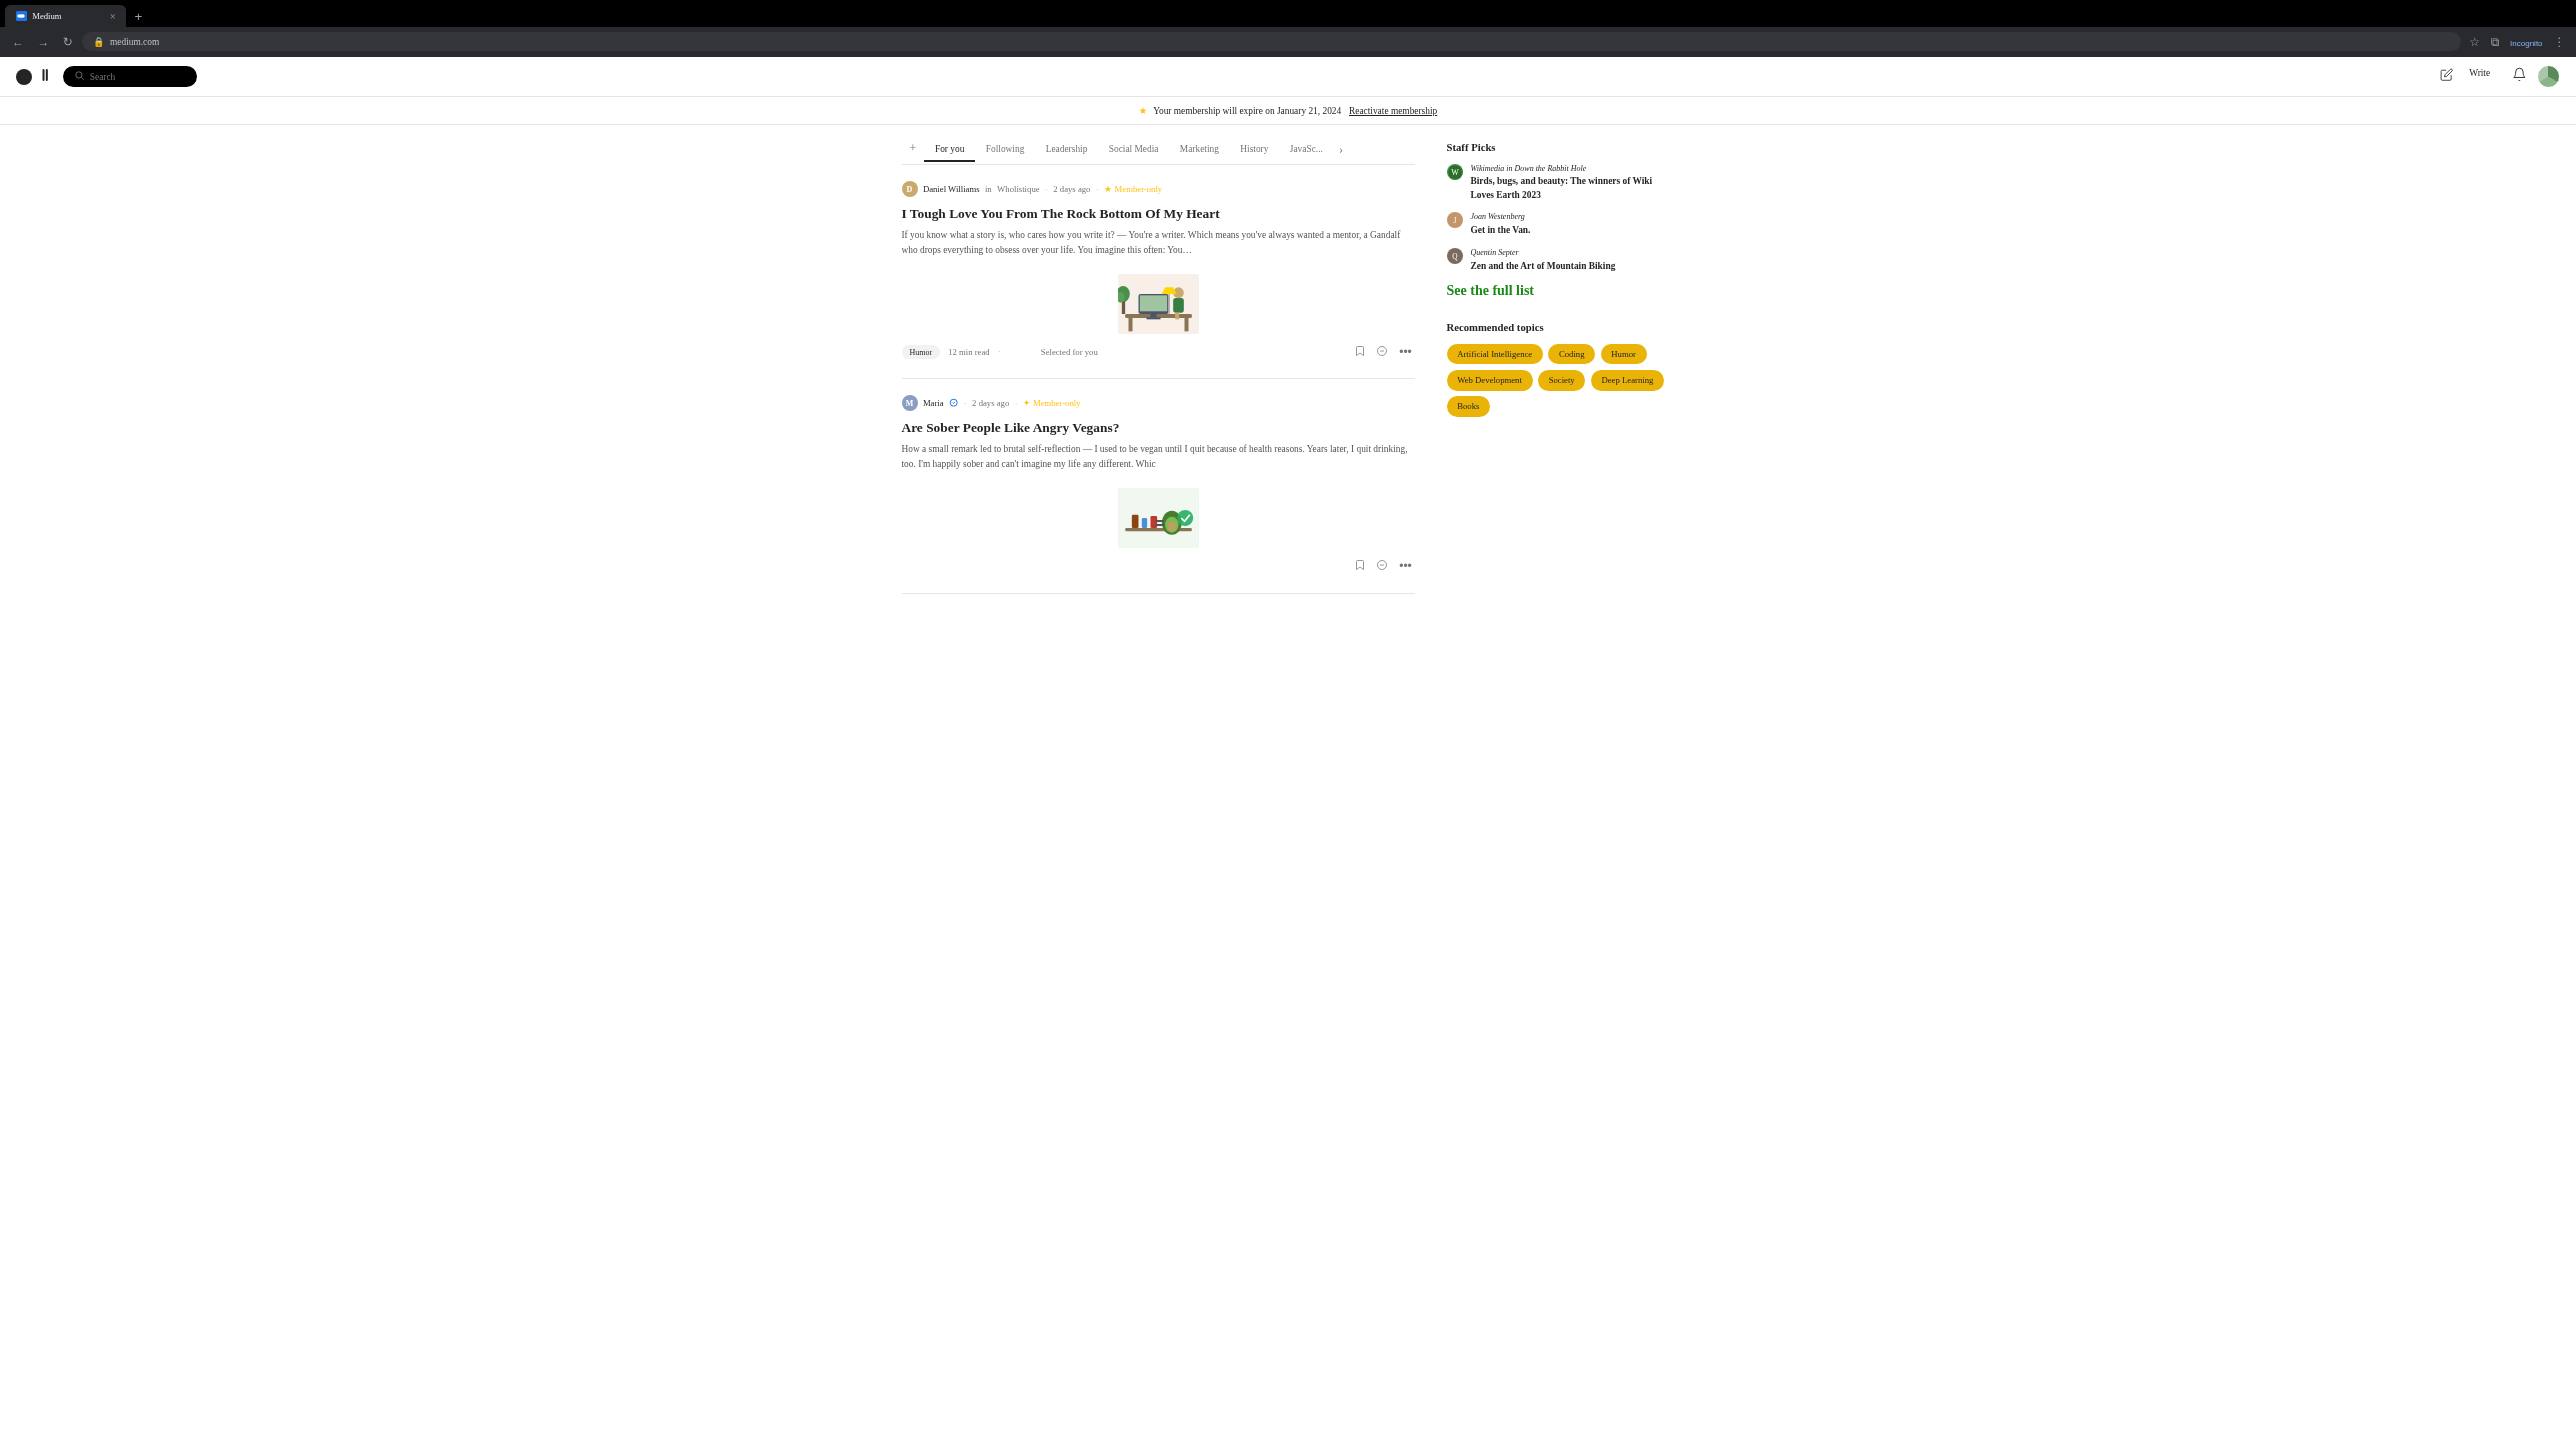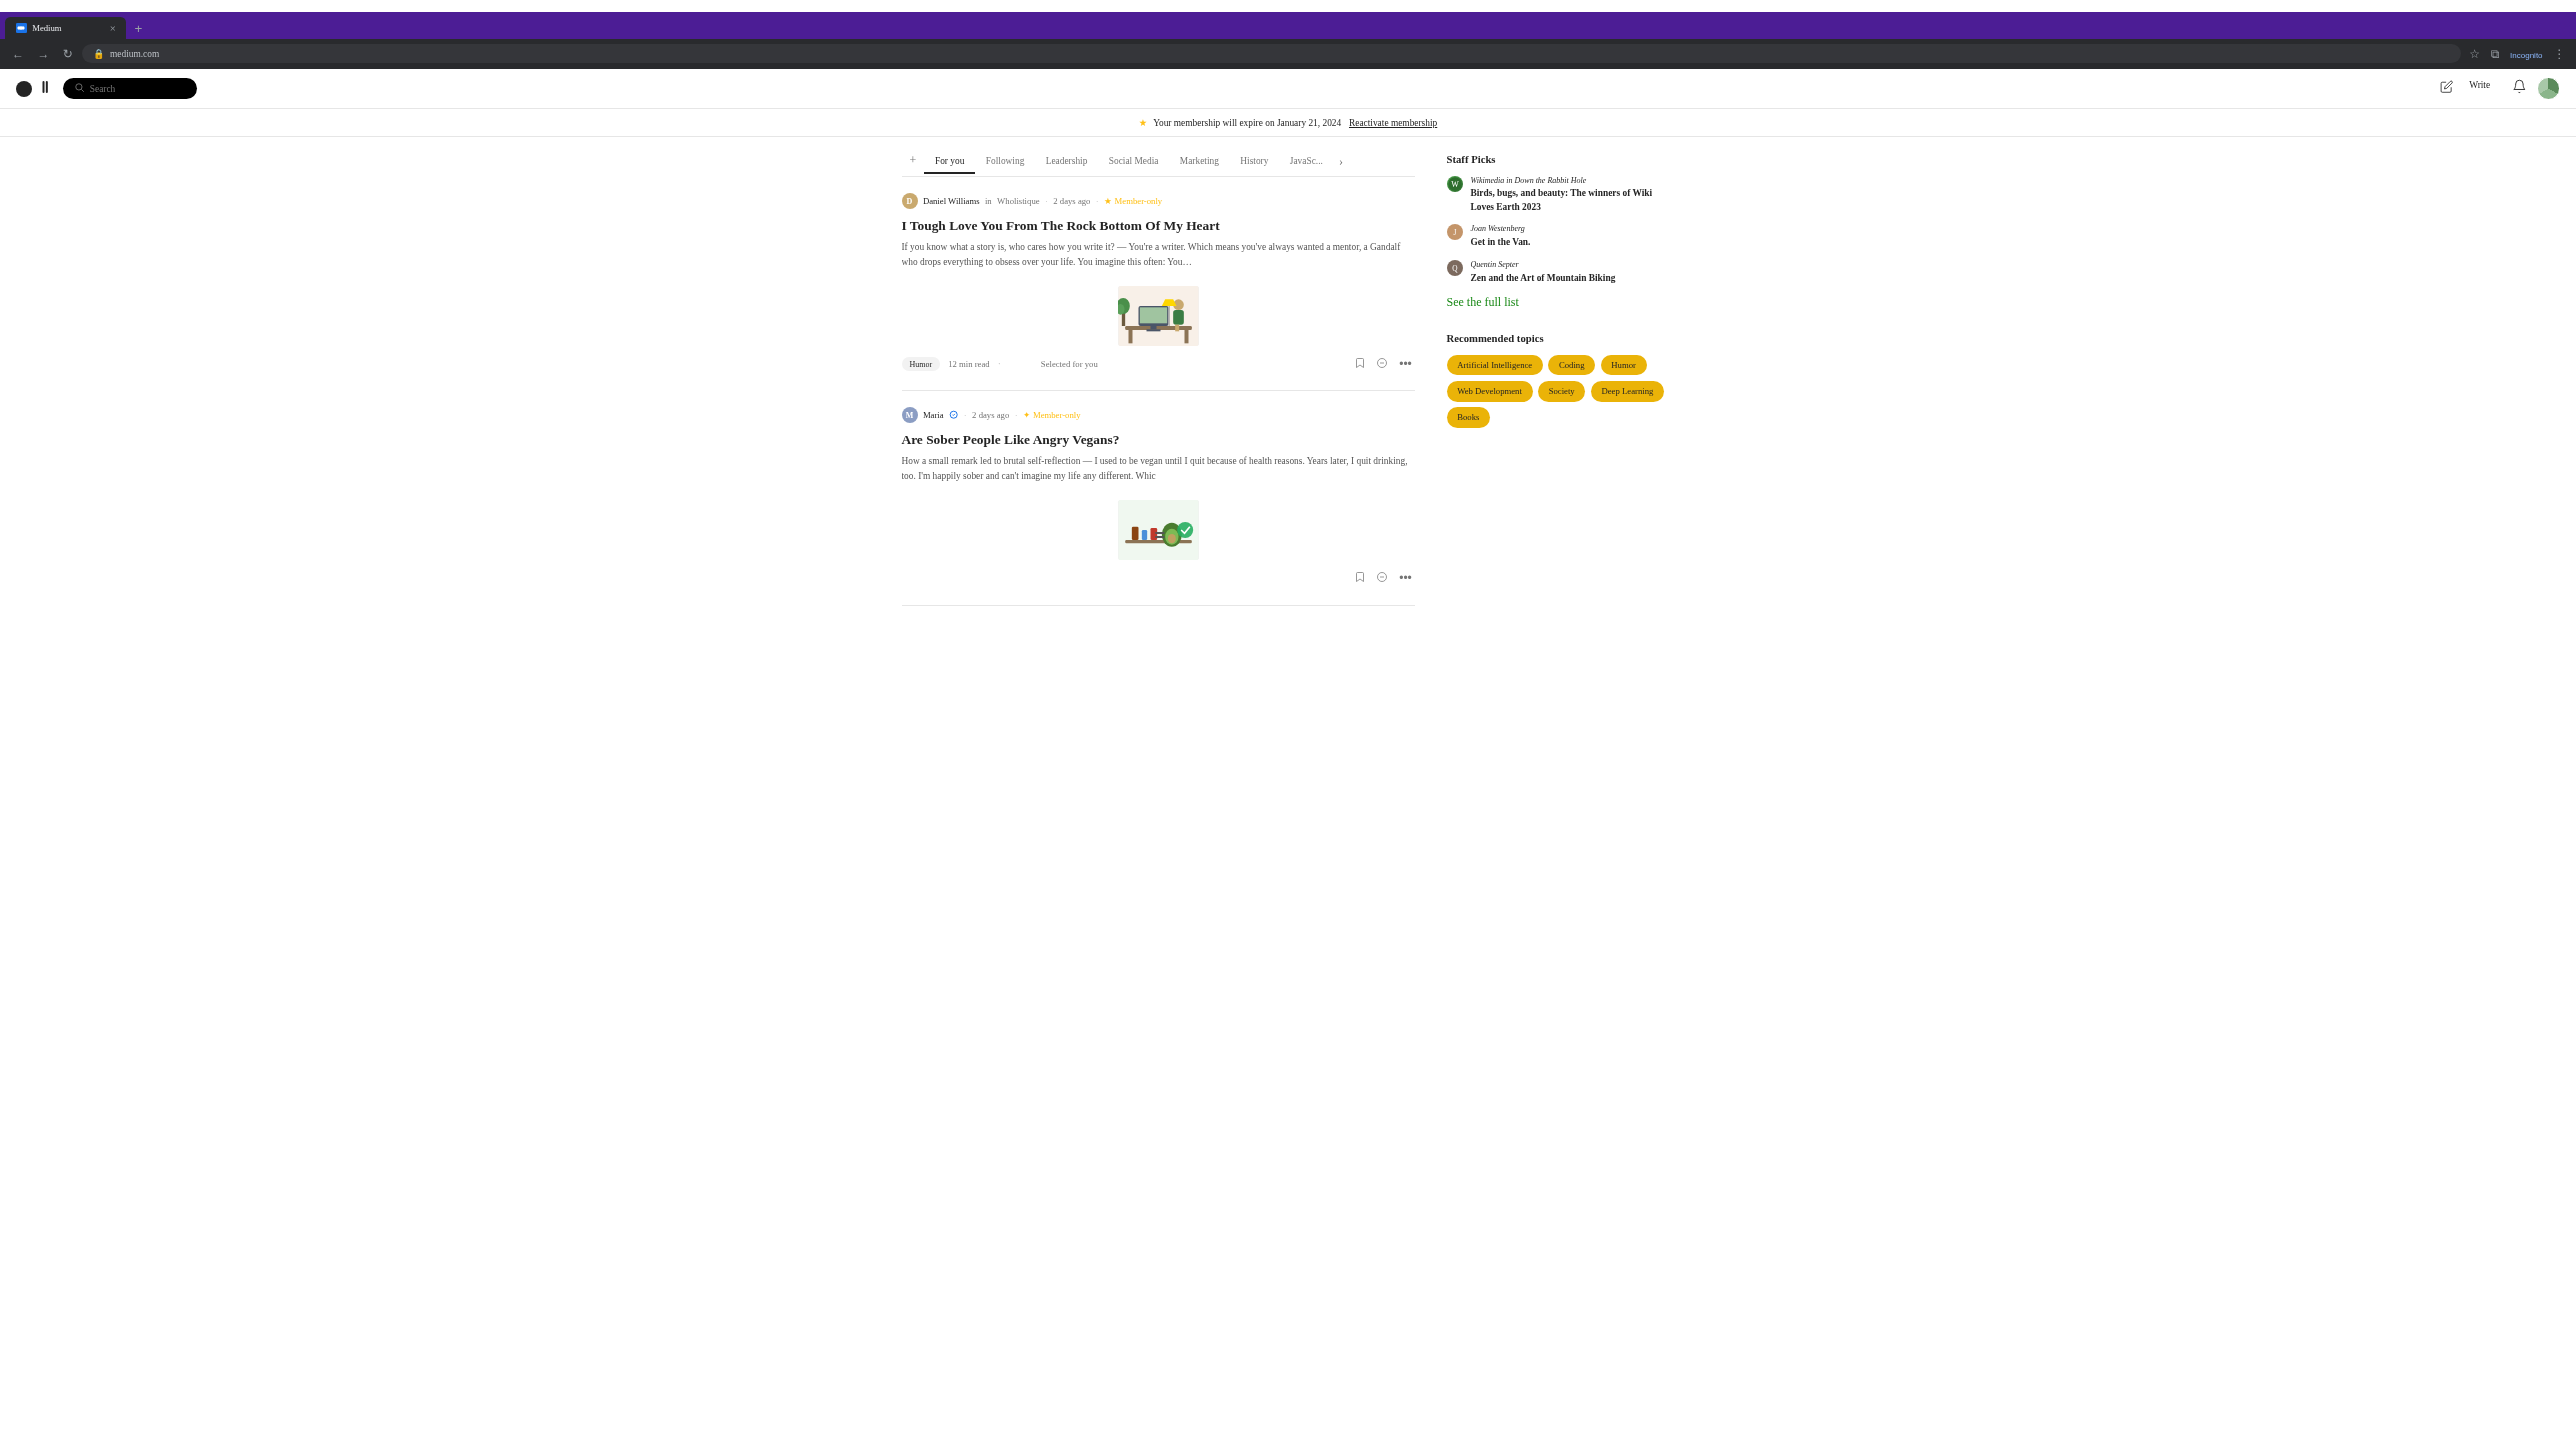--- a/index.html
+++ b/index.html
@@ -1,19 +1,19 @@
 <!DOCTYPE html>
 <html style="font-size:10.7px"><head>
   <meta charset="utf-8">
   <style>
     * { margin: 0; padding: 0; box-sizing: border-box; }
     body { font-family: -apple-system, BlinkMacSystemFont, 'Segoe UI', Georgia, serif; background: #fff; color: #242424; font-size: 9.4px; }
 
     
-    .browser-chrome { background: #4c1d95; width: 100%; margin-top: 12px; }
+    .browser-chrome { background: #000000; width: 100%; }
     .browser-tab-bar { display: flex; align-items: center; padding: 5.4px 5.4px 0; gap: 2.7px; }
     .browser-tab { background: #35363a; color: #e8eaed; border-radius: 5.4px 5.4px 0 0; padding: 5.4px 10.7px; display: flex; align-items: center; gap: 5.4px; font-size: 8.7px; min-width: 121px; }
     .browser-tab.active { background: #292a2d; }
     .tab-favicon { width: 10.7px; height: 10.7px; background: #1a73e8; border-radius: 1.3px; display: flex; align-items: center; justify-content: center; font-size: 6.7px; color: white; flex-shrink: 0; }
     .tab-close { margin-left: auto; color: #9aa0a6; cursor: pointer; font-size: 10.7px; line-height: 1; }
     .tab-new { color: #9aa0a6; background: none; border: none; font-size: 13.4px; cursor: pointer; padding: 2.7px 5.4px; }
     .browser-nav-bar { background: #292a2d; display: flex; align-items: center; padding: 5.4px 8px; gap: 5.4px; }
     .nav-btn { background: none; border: none; color: #9aa0a6; cursor: pointer; font-size: 12px; padding: 2.7px 4px; border-radius: 50%; }
     .address-bar { flex: 1; background: #35363a; border-radius: 13.4px; padding: 4px 10.7px; display: flex; align-items: center; gap: 5.4px; color: #e8eaed; font-size: 9.4px; }
     .address-bar span { color: #bdc1c6; }
@@ -80,21 +80,21 @@
     .sidebar-title { font-size: 10.7px; font-weight: 700; color: #242424; margin-bottom: 10.7px; font-family: Georgia, serif; }
     .staff-pick { display: flex; gap: 8px; align-items: flex-start; margin-bottom: 10.7px; cursor: pointer; }
     .staff-pick-avatar { width: 16px; height: 16px; border-radius: 50%; flex-shrink: 0; }
     .sp-av-1 { background: linear-gradient(135deg, #4a9f4a, #2d6e2d); }
     .sp-av-2 { background: #c4956a; }
     .sp-av-3 { background: #7c6a5e; }
     .staff-pick-info { flex: 1; }
     .staff-pick-pub { font-size: 8px; color: #757575; margin-bottom: 2.7px; font-style: italic; }
     .staff-pick-pub span { font-weight: 500; color: #242424; }
     .staff-pick-title { font-size: 9.4px; font-weight: 700; color: #242424; line-height: 1.4; font-family: Georgia, serif; }
-    .see-full-list { color: #1a8917; font-size: 12px; cursor: pointer; font-weight: 400; }
+    .see-full-list { color: #1a8917; font-size: 14px; cursor: pointer; font-weight: 700; }
 
     
     .topics-grid { display: flex; flex-wrap: wrap; gap: 5.4px; }
     .topic-chip { background: #eab308; border-radius: 13.4px; padding: 5.4px 10.7px; font-size: 8.7px; color: #242424; cursor: pointer; }
 
     
     .chevron-right { font-size: 12px; color: #757575; cursor: pointer; padding: 5.4px; }
 
     
     .user-avatar-img {

